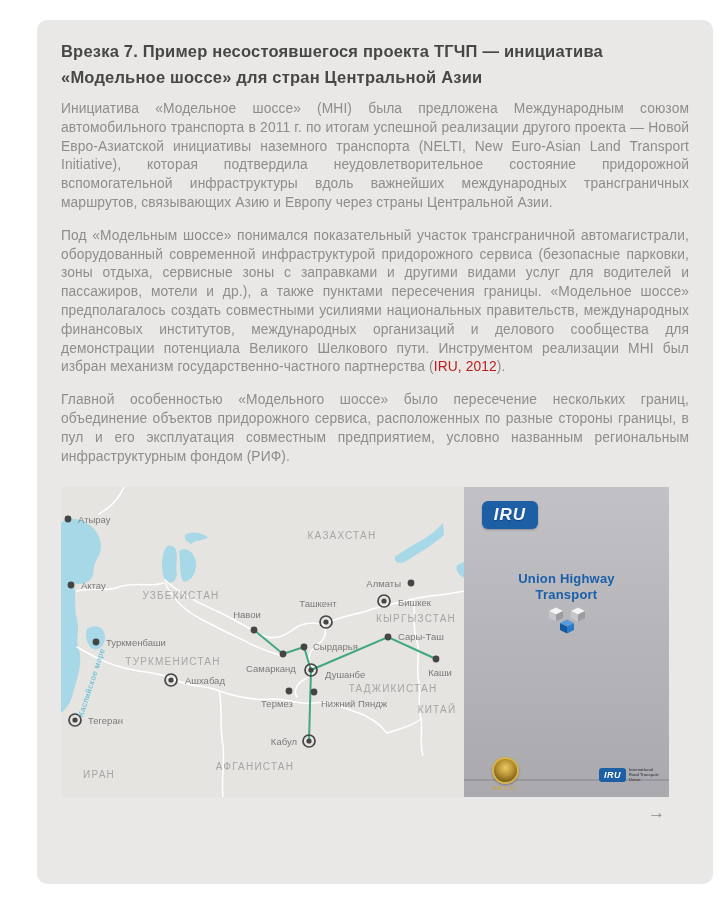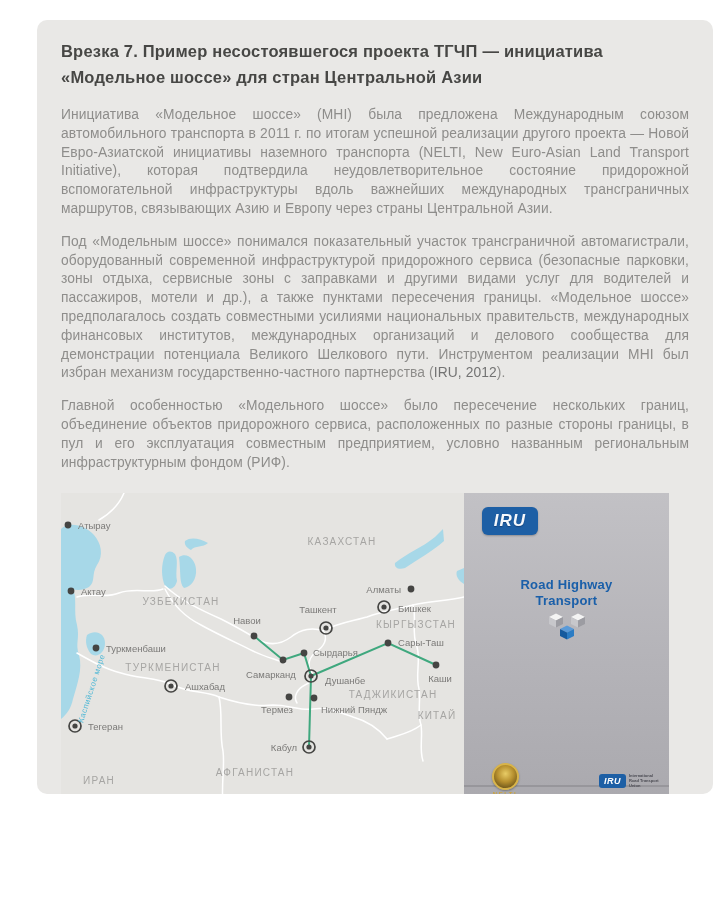--- a/index.html
+++ b/index.html
@@ -2,36 +2,36 @@
 <html><head>
 <meta charset="utf-8">
 <style>
   html,body{margin:0;padding:0;}
   body{
     width:720px;height:920px;background:#ffffff;position:relative;
     font-family:"Liberation Sans","DejaVu Sans",sans-serif;
     -webkit-font-smoothing:antialiased;
   }
   .page-box{
-    position:absolute;left:37px;top:20px;width:676px;height:774px;
+    position:absolute;left:37px;top:20px;width:676px;height:864px;
     background:#e9e8e6;border-radius:10px;box-sizing:border-box;
     padding:18px 24px 0 24px;overflow:hidden;
   }
   .doc-title{
     margin:0;max-width:622px;
     font-size:16.5px;line-height:26px;font-weight:bold;
     color:#48484б;color:#474745;letter-spacing:.2px;
   }
   .para{
     margin:14px 0 0 0;max-width:628px;
     font-size:13.8px;line-height:18.8px;color:#8e8d8b;
     text-align:justify;letter-spacing:.1px;
   }
-  .para:first-of-type{margin-top:16px;}
-  .ref-link{color:#737373;text-decoration:none;cursor:pointer;}
+  .para:first-of-type{margin-top:10px;}
+  .ref-link{color:#b91c1c;text-decoration:none;cursor:pointer;}
   .figure{
     margin-top:21px;width:608px;height:310px;display:flex;
     background:#ffffff;
   }
   .map-wrap{width:403px;height:310px;position:relative;background:#e5e4e1;overflow:hidden;}
   .map-wrap svg{display:block;}
   .cover{
     width:205px;height:310px;position:relative;overflow:hidden;
     background:linear-gradient(180deg,#c2c1c5 0%,#b4b3b8 55%,#aaa9ae 100%);
   }
@@ -171,21 +171,21 @@
             <text x="14" y="210" text-anchor="middle" fill="#54b9d6" font-size="8" letter-spacing=".5" transform="rotate(-72 14 190)" font-family="&quot;Liberation Sans&quot;,sans-serif">Каспийское море</text>
           </g>
       </svg>
     </div>
 
     <div class="cover">
       <div class="iru-badge">
         <span>IRU</span>
       </div>
       <div class="cover-title">
-        <span>Road Highway</span><br>
+        <span>Union Highway</span><br>
         <span>Transport</span>
       </div>
       <svg class="cubes" width="42" height="36" viewBox="0 0 42 36">
 
         <polygon points="3,6 10,2.5 17,6 10,9.5" fill="#f4f4f4"></polygon>
         <polygon points="3,6 10,9.5 10,16.5 3,13" fill="#c7c7cb"></polygon>
         <polygon points="17,6 10,9.5 10,16.5 17,13" fill="#9c9ca2"></polygon>
 
         <polygon points="25,6 32,2.5 39,6 32,9.5" fill="#f4f4f4"></polygon>
         <polygon points="25,6 32,9.5 32,16.5 25,13" fill="#c7c7cb"></polygon>

